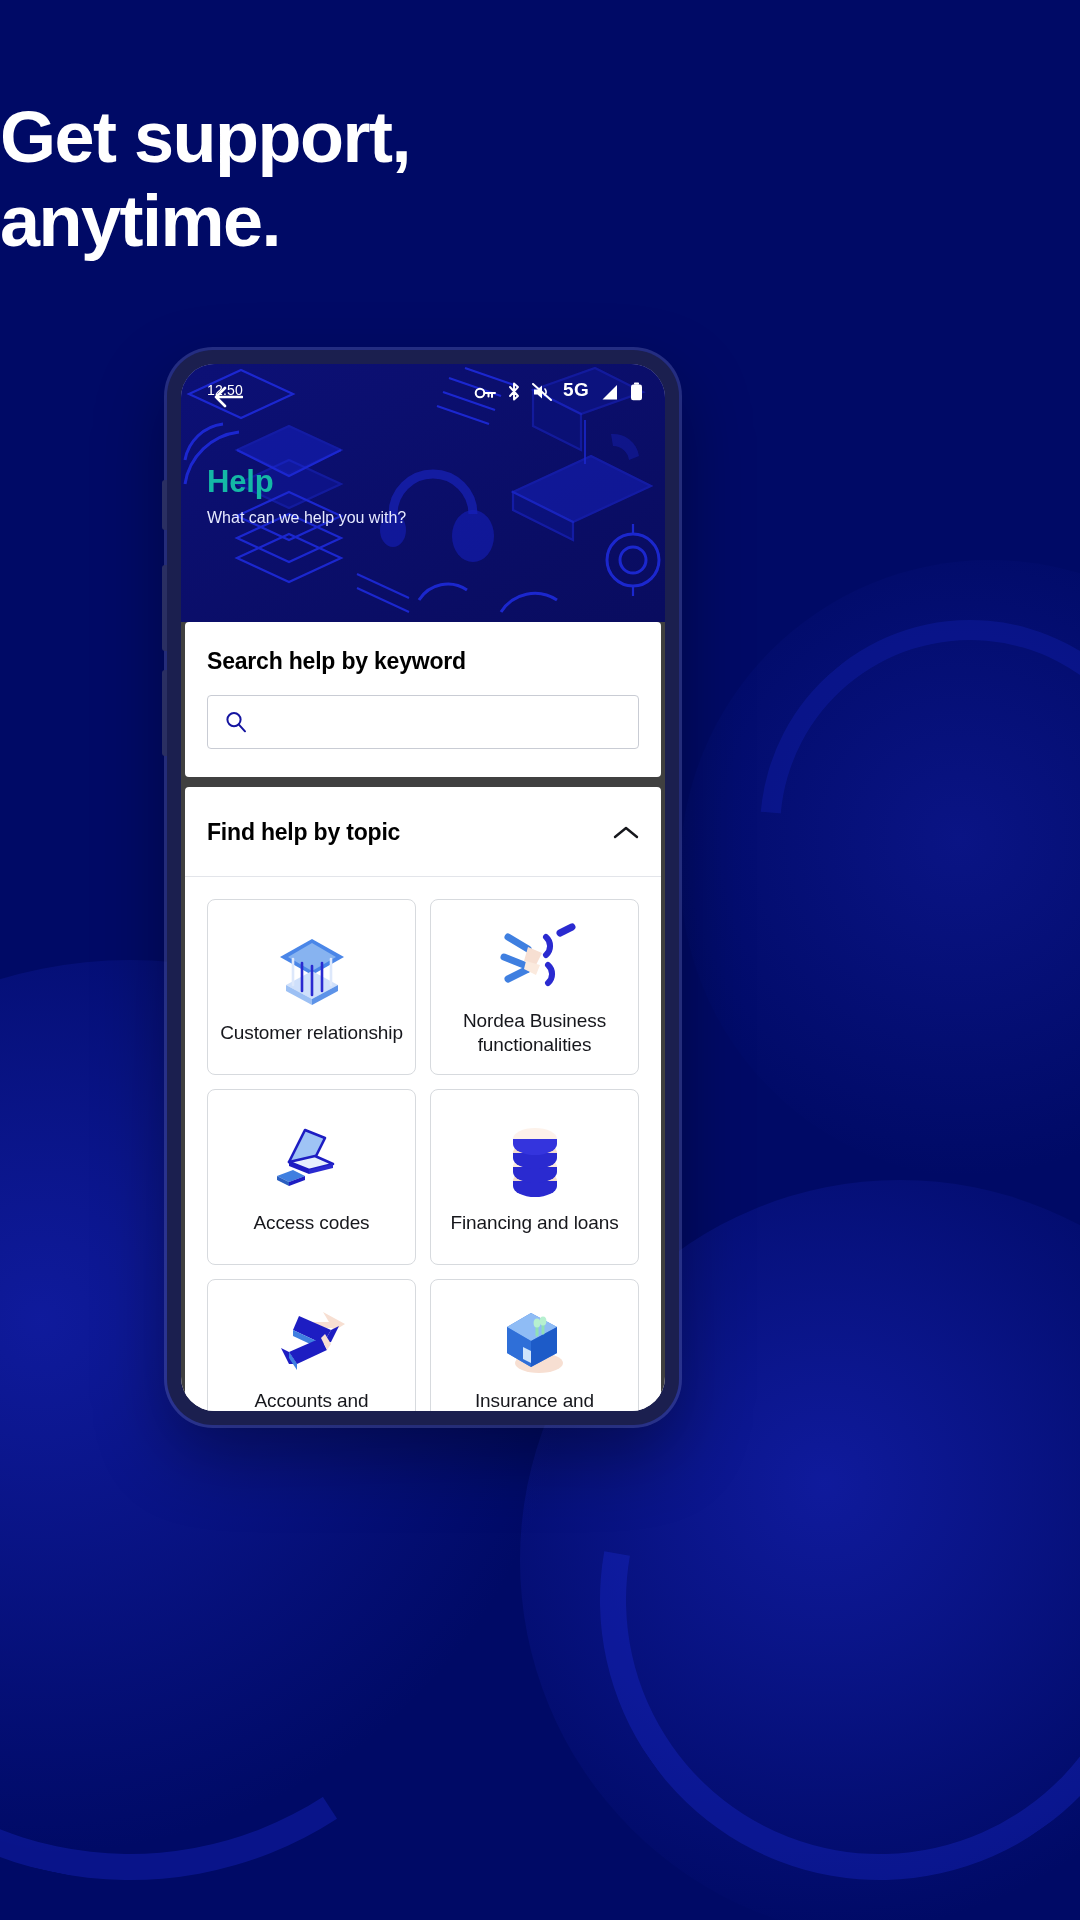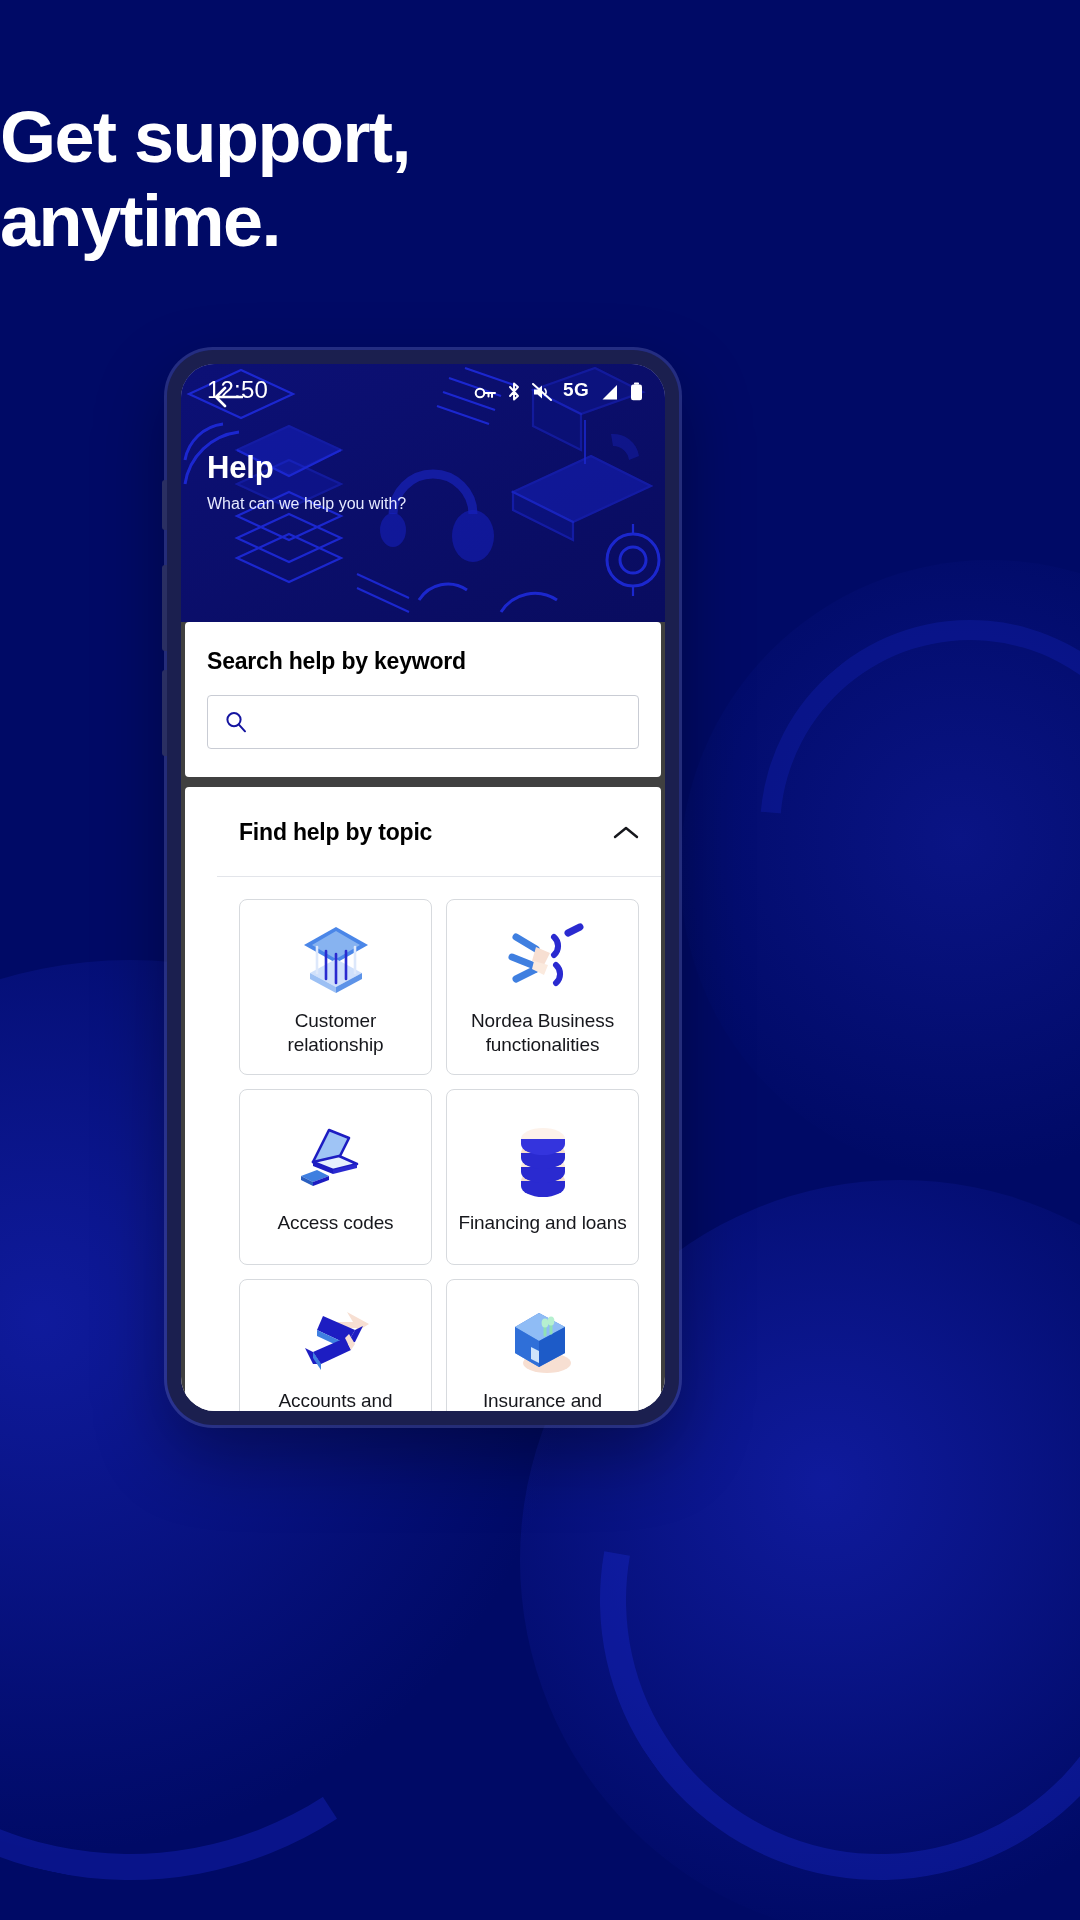--- a/index.html
+++ b/index.html
@@ -81,45 +81,45 @@
   
   .statusbar {
     position: relative;
     height: 52px;
     display: flex; align-items: center;
     justify-content: space-between;
     padding: 0 22px 0 26px;
     color: #ffffff;
     z-index: 4;
   }
-  .sb-time { font-size: 24px; font-weight: 500; letter-spacing: .2px; text-align: right; }
+  .sb-time { font-size: 14px; font-weight: 500; letter-spacing: .2px; text-align: right; }
   .sb-icons { display: flex; align-items: flex-end; gap: 11px; }
   .sb-icons svg { display: block; }
   .sb-5g { font-size: 19px; font-weight: 600; letter-spacing: .3px; }
 
   
   .hero {
     position: relative;
     height: 258px;
     background: #0d1176;
     overflow: hidden;
   }
   .hero-pattern { position: absolute; inset: 0; opacity: .95; }
   .hero-content { position: relative; z-index: 3; padding: 0 26px; }
   .back-btn {
     margin-top: 12px;
     width: 42px; height: 42px;
     display: flex; align-items: center; justify-content: center;
     cursor: pointer;
   }
   .hero-title {
-    color: #ffffff;
+    color: #14b8a6;
     font-size: 31px;
     font-weight: bold;
-    margin-top: 32px;
+    margin-top: 46px;
     letter-spacing: -.2px;
   }
   .hero-sub {
     color: #e6e9ff;
     font-size: 16px;
     margin-top: 9px;
     font-weight: 400;
   }
 
   
@@ -132,21 +132,20 @@
     flex: 1;
     background: #404040;
     overflow: hidden;
     position: relative;
   }
 
   .card {
     background: #ffffff;
     margin: 0 4px;
     border-radius: 4px;
-    padding-left: 32px;
   }
   .card-search {
     margin: 0 4px 10px 4px;
     padding: 26px 22px 28px 22px;
   }
   .card-title {
     font-size: 23px;
     font-weight: bold;
     color: #000000;
     letter-spacing: -.2px;

